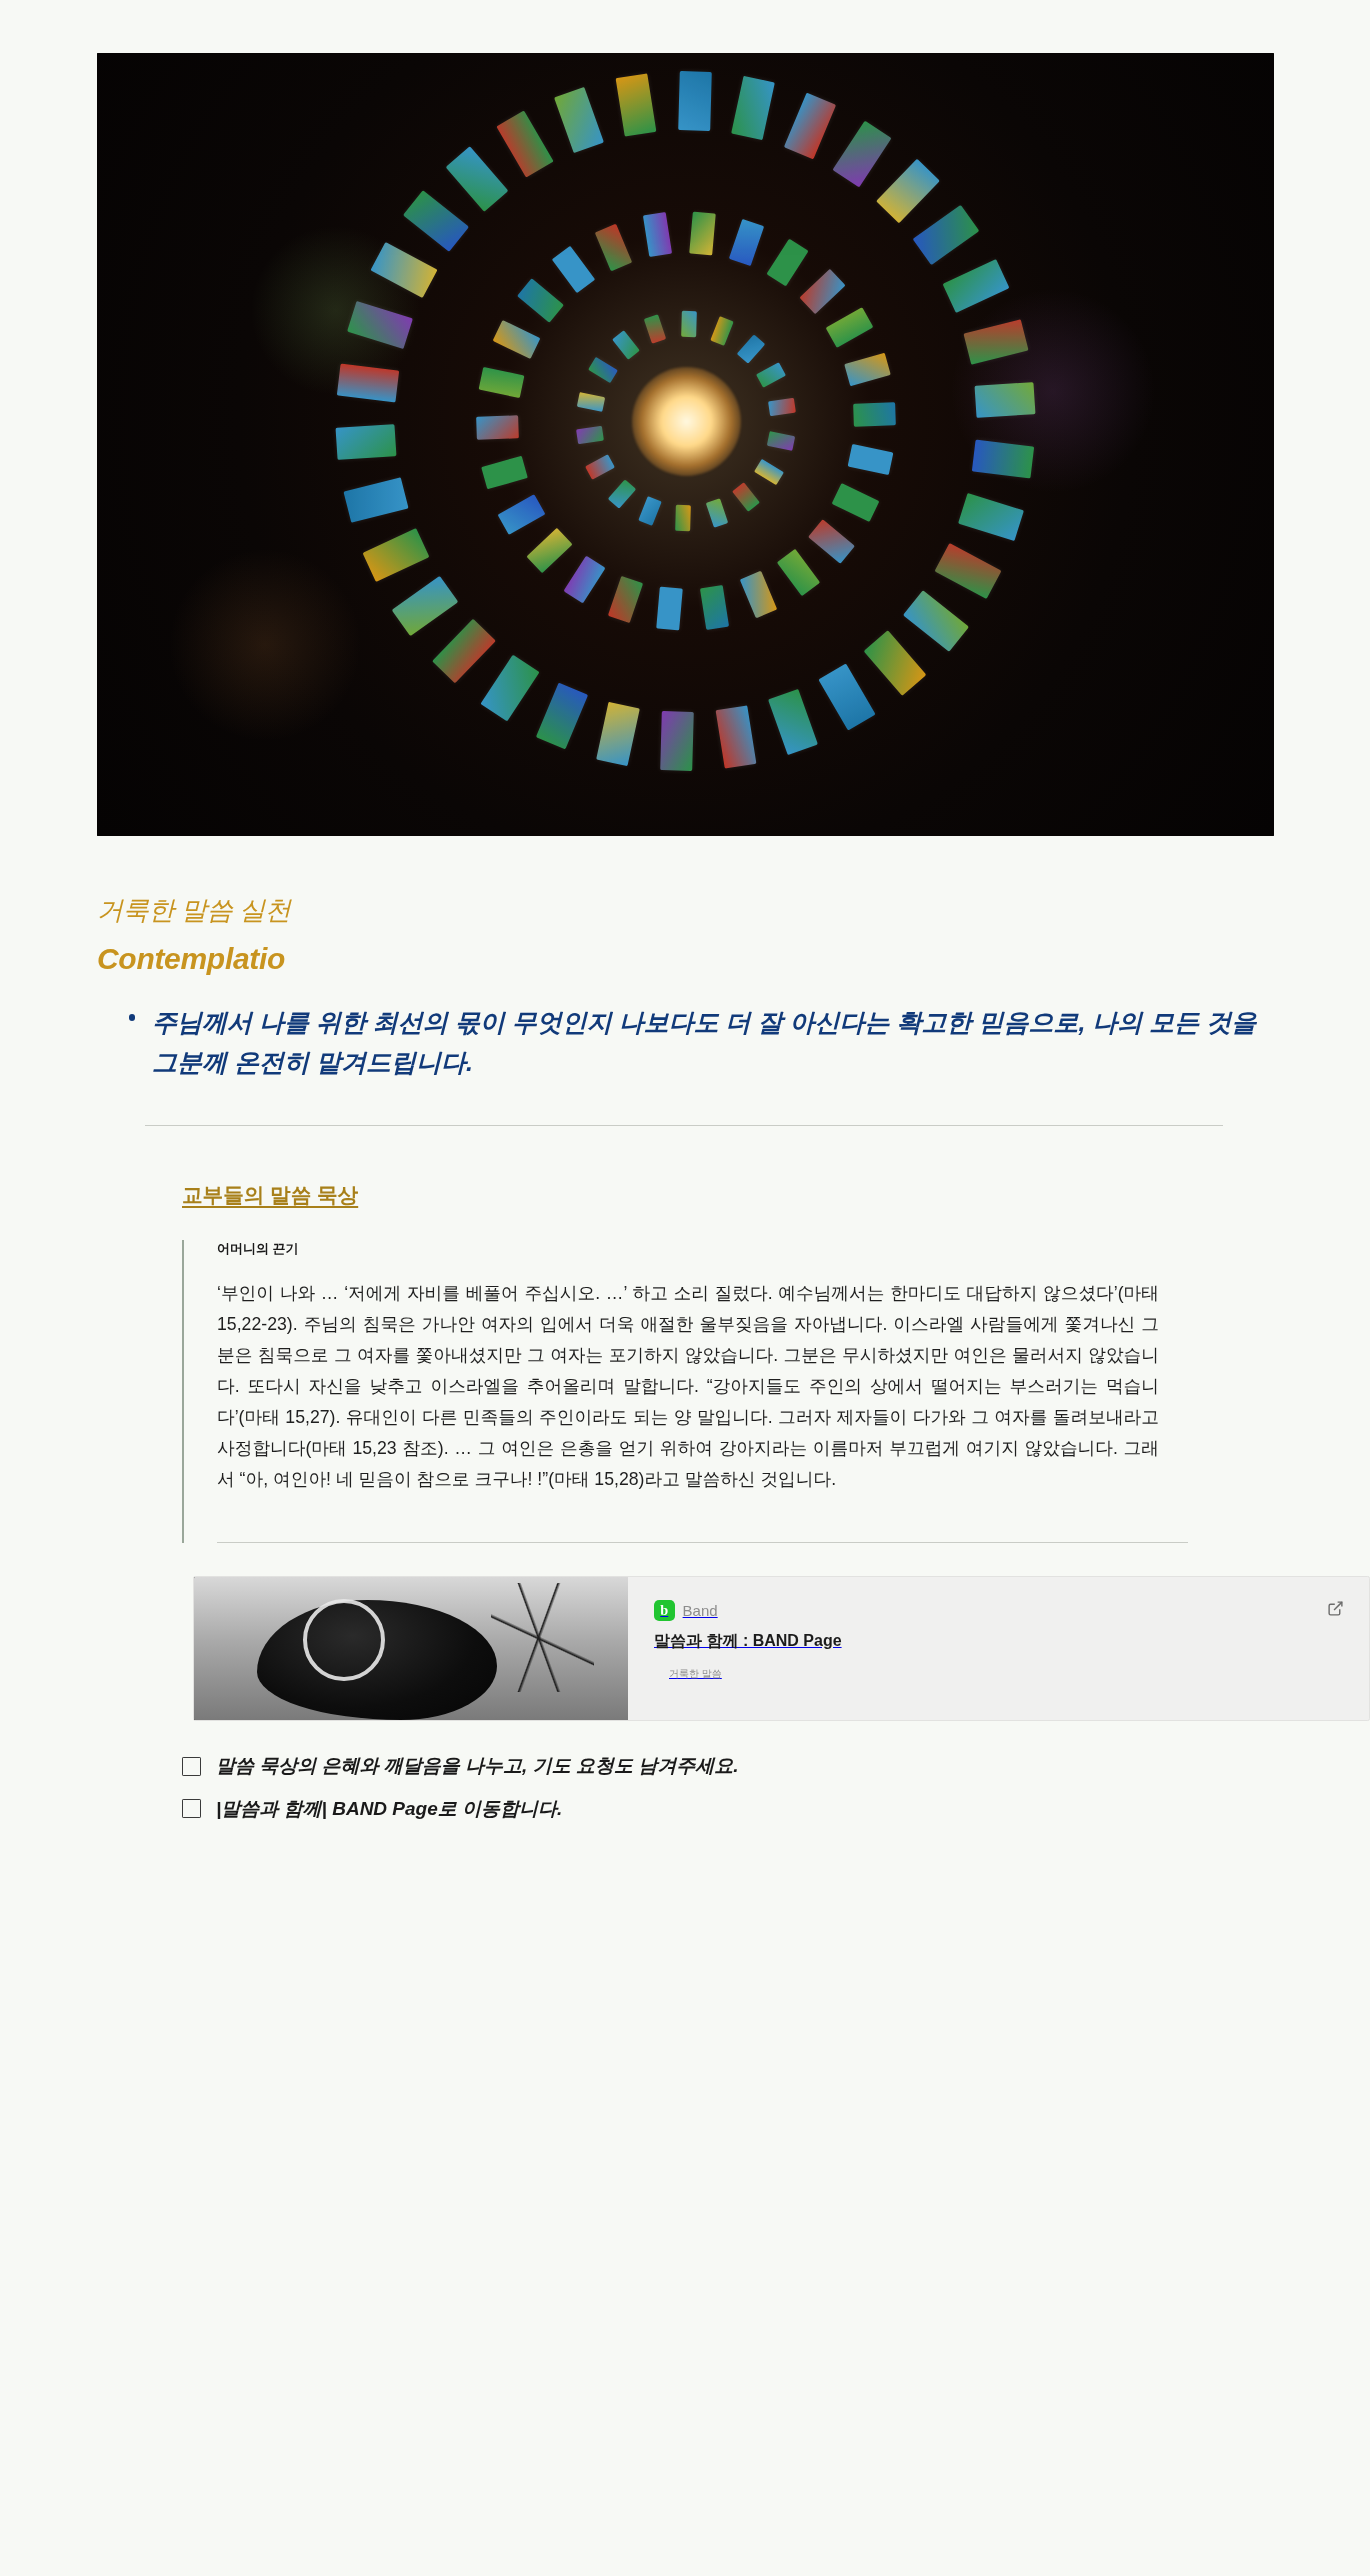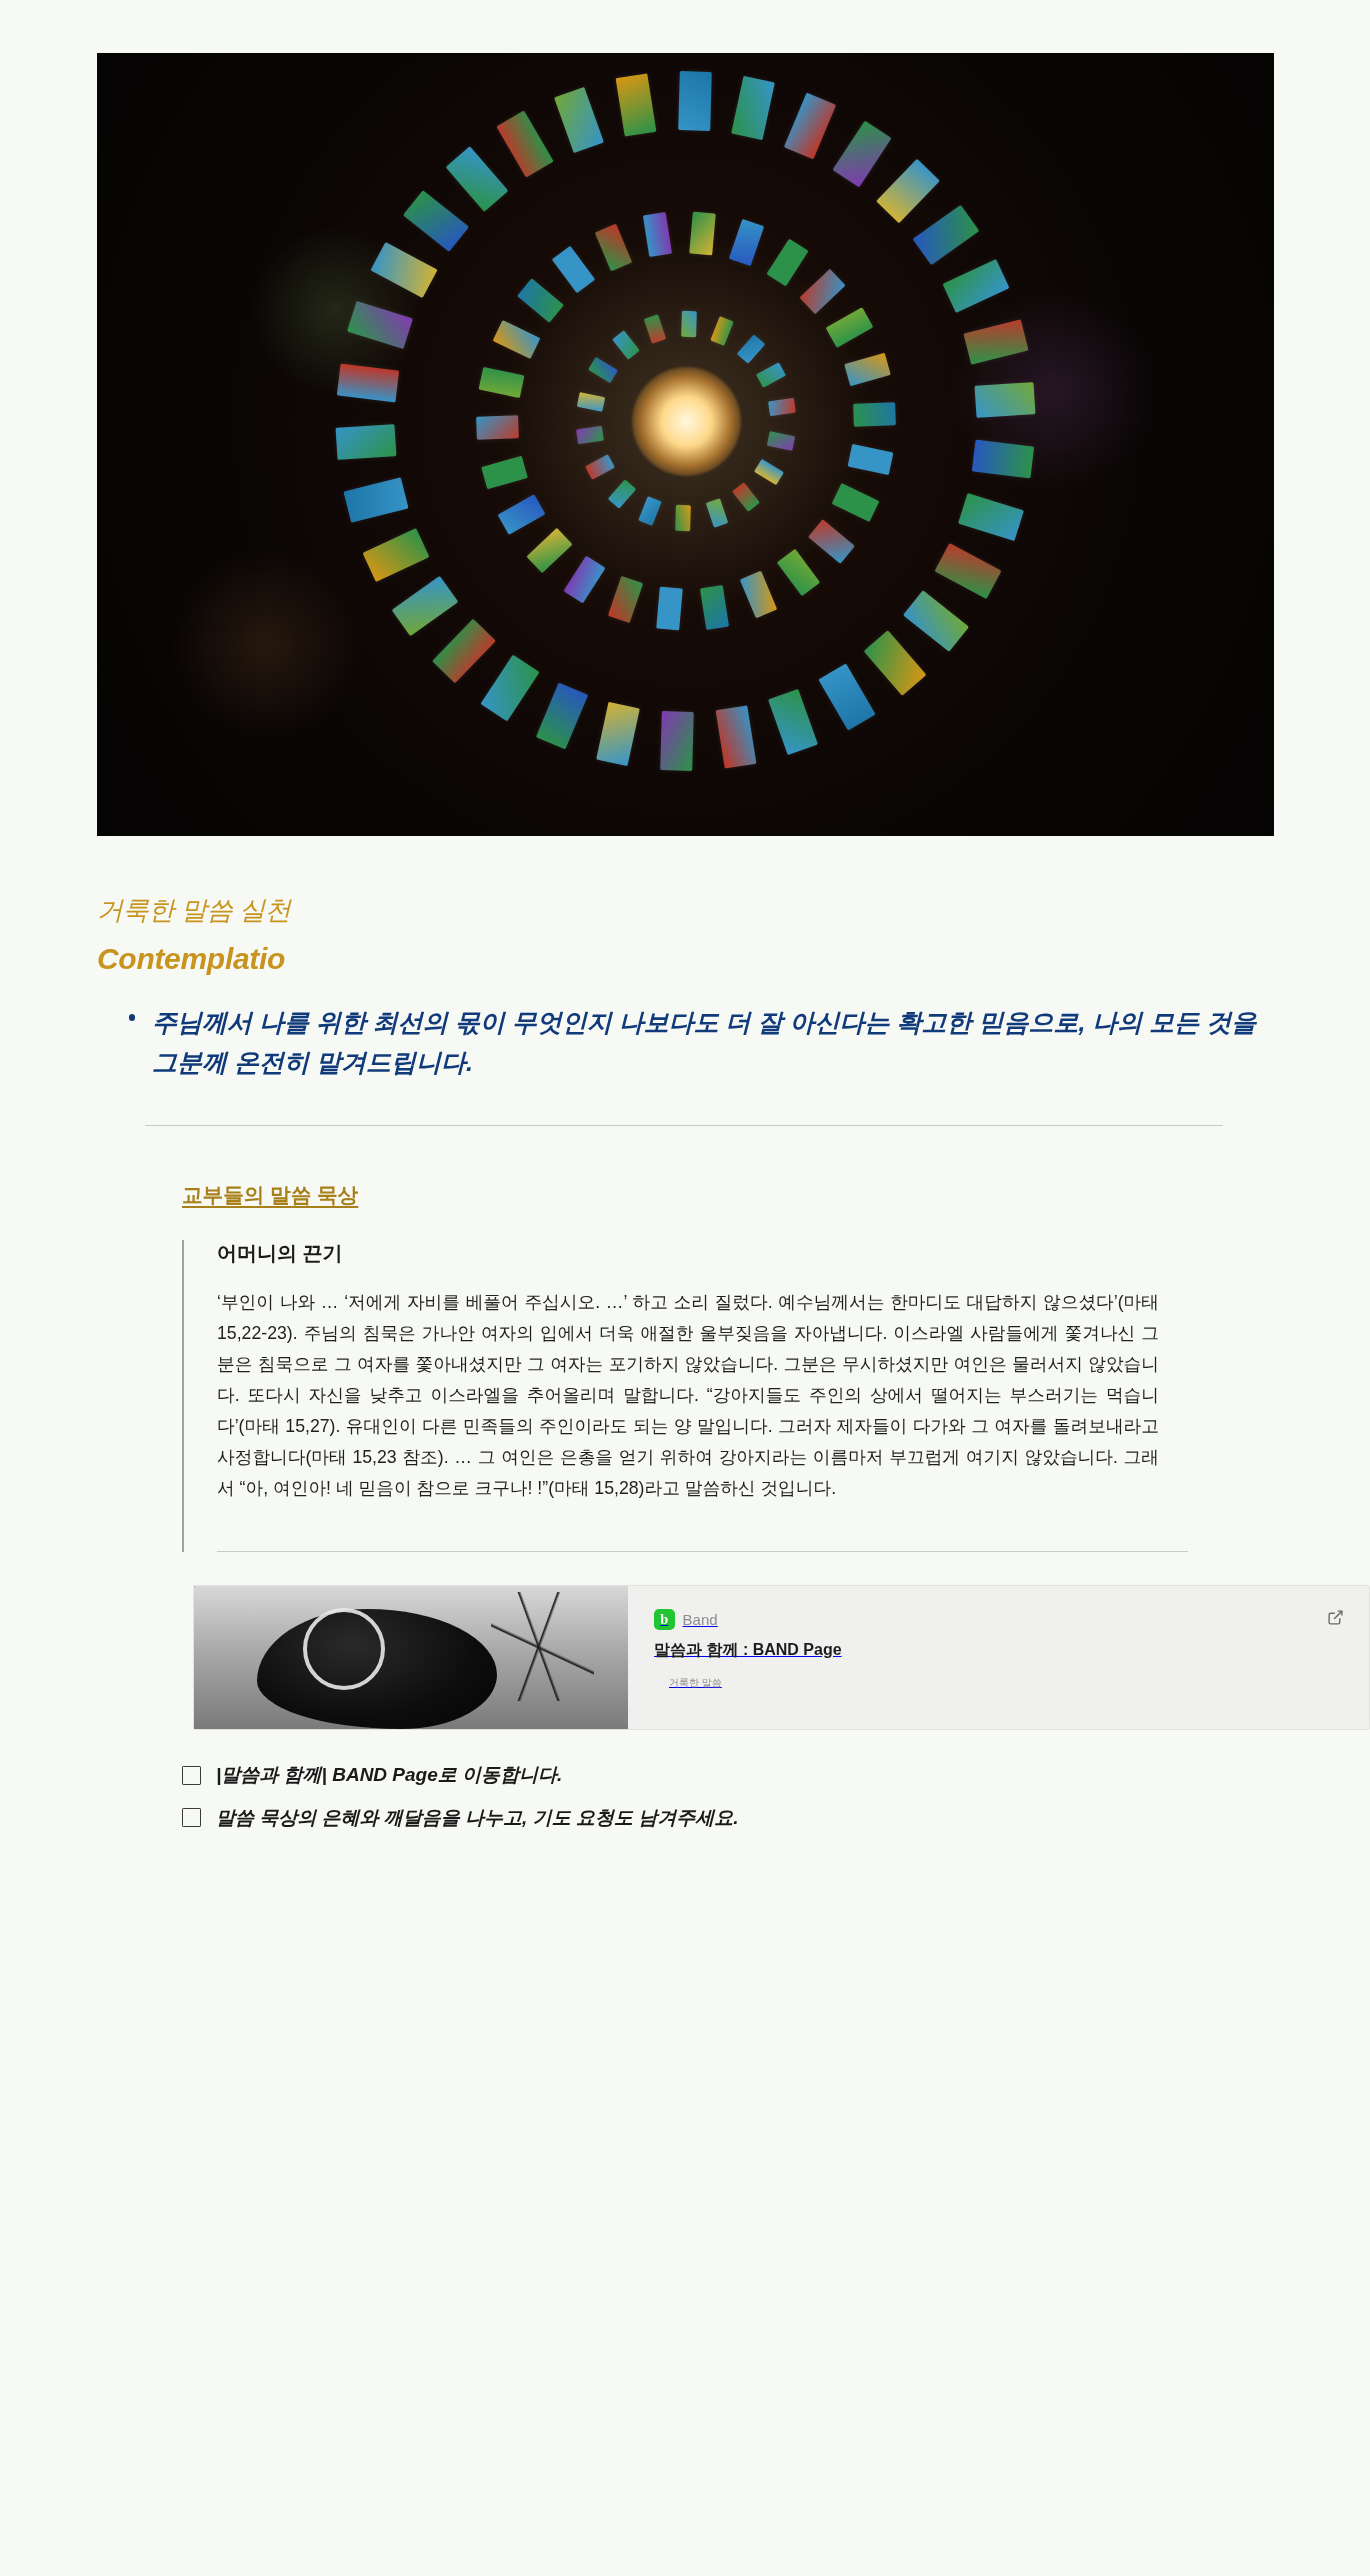--- a/index.html
+++ b/index.html
@@ -138,21 +138,21 @@
   }
 
   .quote-block {
     margin: 31px 0 0 85px;
     border-left: 2.9px solid #9aa79a;
     padding: 0 0 0 33px;
     width: 1022px;
     box-sizing: border-box;
   }
   .quote-heading {
-    font-size: 20px;
+    font-size: 13px;
     font-weight: 700;
     color: #1a1a1a;
     margin: 0 0 20.6px 0;
   }
   .quote-body {
     font-size: 17.7px;
     line-height: 1.75;
     color: #1f1f1f;
     margin: 0;
     text-align: justify;
@@ -482,25 +482,25 @@
             <polyline points="15 3 21 3 21 9"></polyline>
             <line x1="10" y1="14" x2="21" y2="3"></line>
           </svg>
         </span>
       </div>
     </a>
 
     <ul class="checklist">
       <li>
         <span class="checkbox"></span>
-        <span class="check-text">|말씀과 함께| BAND Page로 이동합니다.</span>
+        <span class="check-text">말씀 묵상의 은혜와 깨달음을 나누고, 기도 요청도 남겨주세요.</span>
       </li>
       <li>
         <span class="checkbox"></span>
-        <span class="check-text">말씀 묵상의 은혜와 깨달음을 나누고, 기도 요청도 남겨주세요.</span>
+        <span class="check-text">|말씀과 함께| BAND Page로 이동합니다.</span>
       </li>
     </ul>
 
 
     <div class="bottom-pad"></div>
   </div>
 </div>
 
 
 </body></html>

